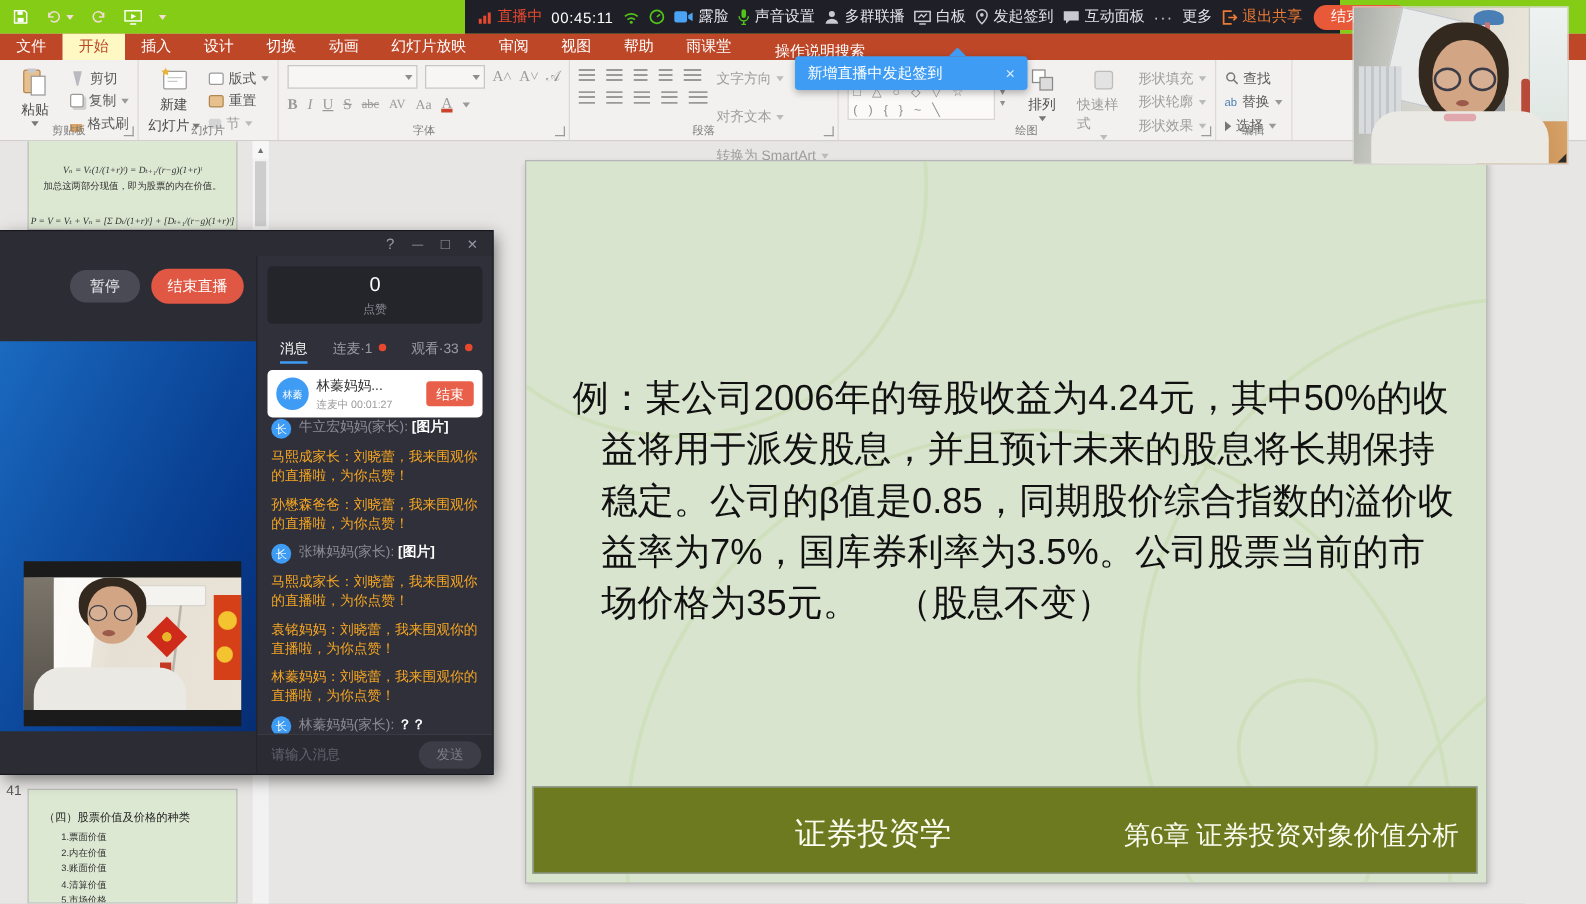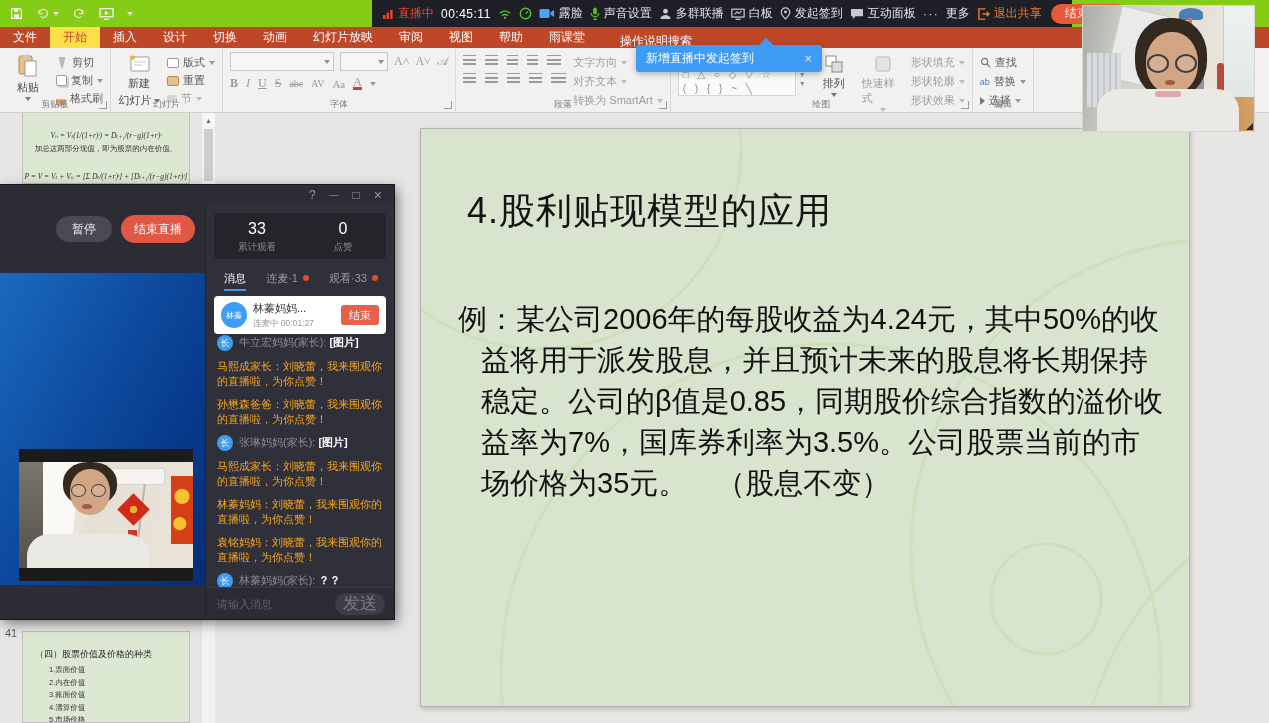--- a/index.html
+++ b/index.html
@@ -13,21 +13,21 @@
   .stream-bar{position:absolute;left:372px;top:0;width:700px;height:27px;background:#1f1f28;display:flex;align-items:center;gap:7px;padding:0 10px;box-sizing:border-box;color:#e4e4ea;font-size:12px;white-space:nowrap;}
   .sb-item{display:flex;align-items:center;gap:4px;cursor:default;}
   .live-red{color:#e8492e;}
   .timer{color:#fff;letter-spacing:.5px;}
   .end-stream-btn{margin-left:2px;height:20px;padding:0 14px;border-radius:10px;background:#e8593a;color:#fff;display:flex;align-items:center;font-size:12px;}
   .exit-share{color:#ee7a33;display:flex;align-items:center;gap:4px;}
   .ellipsis{color:#c9c9d2;letter-spacing:1px;font-size:13px;}
   
   .tabs-row{position:absolute;left:0;top:27px;width:1269px;height:21px;background:#be4728;display:flex;align-items:stretch;color:#fff;font-size:12px;}
   .tab{padding:0 13px;display:flex;align-items:center;}
-  .tab.active{background:#fde047;color:#bc4626;}
+  .tab.active{background:#fef9c3;color:#bc4626;}
   .tab-search{display:flex;align-items:center;gap:6px;margin-left:22px;flex-direction:column;}
   
   .ribbon{position:absolute;left:0;top:48px;width:1269px;height:65px;background:#f2f1f0;border-bottom:1px solid #d2cfcc;display:flex;box-sizing:border-box;}
   .group{position:relative;border-right:1px solid #ddd9d6;padding:4px 7px 13px 7px;display:flex;gap:7px;align-items:flex-start;}
   .group-label{position:absolute;left:0;right:0;bottom:1px;text-align:center;font-size:9px;color:#7c7c7c;}
   .launcher{position:absolute;right:3px;bottom:3px;width:7px;height:7px;border-right:1px solid #9a9a9a;border-bottom:1px solid #9a9a9a;}
   .big-btn{display:flex;flex-direction:column;align-items:center;justify-content:flex-start;font-size:11px;color:#4a4a4a;width:42px;gap:2px;padding-top:2px;}
   .v-col{display:flex;flex-direction:column;gap:3px;padding-top:3px;}
   .small-btn{display:flex;align-items:center;gap:4px;font-size:11px;color:#5a5a5a;}
   .grayed,.grayed *{color:#9d9d9d !important;}
@@ -93,21 +93,21 @@
   .msgs{position:absolute;left:0;right:0;top:127px;bottom:32px;overflow:hidden;padding:3px 11px 0;}
   .msg{margin-bottom:8px;font-size:11px;line-height:15px;}
   .msg-user{display:flex;gap:6px;align-items:flex-start;}
   .msg-avatar{width:16px;height:16px;border-radius:50%;background:#3e9cf5;color:#fff;font-size:9px;display:flex;align-items:center;justify-content:center;flex:none;margin-top:0;}
   .msg-name{color:#8b8b95;}
   .msg-text{color:#fff;font-weight:bold;}
   .msg-sys{color:#f5a623;}
   .chat-input{position:absolute;left:0;right:0;bottom:0;height:32px;background:#2b2b33;border-top:1px solid #3a3a43;display:flex;align-items:center;padding:0 9px;gap:8px;box-sizing:border-box;}
   .chat-input input{flex:1;background:transparent;border:none;outline:none;color:#ccc;font-size:11px;min-width:0;}
   .chat-input input::placeholder{color:#62626d;}
-  .send-btn{width:50px;height:22px;border-radius:11px;background:#3d3d47;color:#7d7d88;font-size:17px;display:flex;align-items:center;justify-content:center;flex:none;}
+  .send-btn{width:50px;height:22px;border-radius:11px;background:#3d3d47;color:#7d7d88;font-size:11px;display:flex;align-items:center;justify-content:center;flex:none;}
   
   .cam{position:absolute;overflow:hidden;}
   .cam-teacher{left:1082px;top:5px;width:171px;height:125px;z-index:60;border:1px solid #d8d6d2;
     background:linear-gradient(100deg,#a8aca6 0%,#cfd0c8 25%,#e2dfd6 55%,#ece7dc 85%);}
   .ct-window{position:absolute;right:0;top:0;width:30px;height:96px;background:linear-gradient(#eef2f1,#dfe7e3);border-left:1px solid #c5ccc8;}
   .ct-floor{position:absolute;right:0;bottom:0;width:105px;height:34px;background:linear-gradient(78deg,rgba(0,0,0,0) 28%,#b07a44 29%,#c89058 70%,#d7a368 100%);}
   .ct-radiator{position:absolute;left:4px;bottom:24px;width:34px;height:54px;background:repeating-linear-gradient(90deg,#d8dbdd 0 4px,#c2c6c9 4px 6px);}
   .ct-board{position:absolute;left:30px;top:4px;width:48px;height:72px;background:#e8ebea;border:1px solid #c2c7cb;transform:rotate(13deg);}
   .ct-cabinet{position:absolute;right:50px;bottom:30px;width:50px;height:46px;background:#90969a;border-radius:2px;border-top:3px solid #7d8386;}
   .ct-pole{position:absolute;right:30px;bottom:32px;width:7px;height:36px;background:#b84a3a;border-radius:3px;}
@@ -367,21 +367,21 @@
           <span class="li-bars" style="width:14px;"></span>
         </span>
         <span style="display:flex;gap:9px;align-items:center;">
           <span class="li-bars"></span>
           <span class="li-bars"></span>
           <span class="li-bars"></span>
           <span class="li-bars"></span>
           <span class="li-bars" style="width:15px;"></span>
         </span>
       </div>
-      <div class="v-col grayed" style="gap:4px;">
+      <div class="v-col grayed" style="gap:16px;">
         <span class="small-btn">
             <span>文字方向</span>
             <span class="caret" style="border-top-color:#bbb;"></span>
           </span>
         <span class="small-btn">
             <span>对齐文本</span>
             <span class="caret" style="border-top-color:#bbb;"></span>
           </span>
         <span class="small-btn">
             <span>转换为 SmartArt</span>
@@ -491,22 +491,25 @@
   <div class="slide">
     <svg class="slide-art" width="768" height="577" viewBox="0 0 768 577">
       <g fill="none" stroke="#c6dbab" stroke-width="3" opacity="0.5">
         <circle cx="410" cy="545" r="330"></circle>
         <circle cx="800" cy="420" r="310"></circle>
         <circle cx="120" cy="20" r="200"></circle>
         <circle cx="960" cy="660" r="300"></circle>
         <circle cx="625" cy="470" r="55"></circle>
       </g>
     </svg>
-    <div class="slide-title">4.股利贴现模型的应用</div>
     <div class="slide-body">例：某公司2006年的每股收益为4.24元，其中50%的收益将用于派发股息，并且预计未来的股息将长期保持稳定。公司的β值是0.85，同期股价综合指数的溢价收益率为7%，国库券利率为3.5%。公司股票当前的市场价格为35元。　（股息不变）</div>
+    <div class="slide-footer">
+      <span class="footer-left">证券投资学</span>
+      <span class="footer-right">第6章  证券投资对象价值分析</span>
+    </div>
   </div>
 
   <div class="chat">
     <div class="chat-titlebar">
       <span>?</span>
       <span style="font-size:9px;">—</span>
       <span>□</span>
       <span style="font-size:14px;">×</span>
     </div>
 
@@ -532,24 +535,20 @@
             <div class="mouth" style="left:63px;top:42px;"></div>
             <div class="body-shirt" style="left:8px;bottom:0;width:122px;height:34px;"></div>
           </div>
         </div>
       </div>
     </div>
 
     <div class="chat-right">
       <div class="stats">
         <div class="stat">
-          <div class="stat-num">33</div>
-          <div class="stat-label">累计观看</div>
-        </div>
-        <div class="stat">
           <div class="stat-num">0</div>
           <div class="stat-label">点赞</div>
         </div>
       </div>
 
       <div class="chat-tabs">
         <span class="chat-tab active">消息</span>
         <span class="chat-tab">
             <span>连麦·1</span>
             <span class="dot"></span>
@@ -576,22 +575,22 @@
           <span class="msg-avatar">长</span>
           <span><span class="msg-name">牛立宏妈妈(家长):</span> <span class="msg-text">[图片]</span></span>
         </div>
         <div class="msg msg-sys">马熙成家长：刘晓蕾，我来围观你的直播啦，为你点赞！</div>
         <div class="msg msg-sys">孙懋森爸爸：刘晓蕾，我来围观你的直播啦，为你点赞！</div>
         <div class="msg msg-user">
           <span class="msg-avatar">长</span>
           <span><span class="msg-name">张琳妈妈(家长):</span> <span class="msg-text">[图片]</span></span>
         </div>
         <div class="msg msg-sys">马熙成家长：刘晓蕾，我来围观你的直播啦，为你点赞！</div>
+        <div class="msg msg-sys">袁铭妈妈：刘晓蕾，我来围观你的直播啦，为你点赞！</div>
         <div class="msg msg-sys">林蓁妈妈：刘晓蕾，我来围观你的直播啦，为你点赞！</div>
-        <div class="msg msg-sys">袁铭妈妈：刘晓蕾，我来围观你的直播啦，为你点赞！</div>
         <div class="msg msg-user">
           <span class="msg-avatar">长</span>
           <span><span class="msg-name">林蓁妈妈(家长):</span> <span class="msg-text">？？</span></span>
         </div>
 
       </div>
 
       <div class="chat-input">
         <input type="text" placeholder="请输入消息" style="">
         <span class="send-btn">发送</span>

